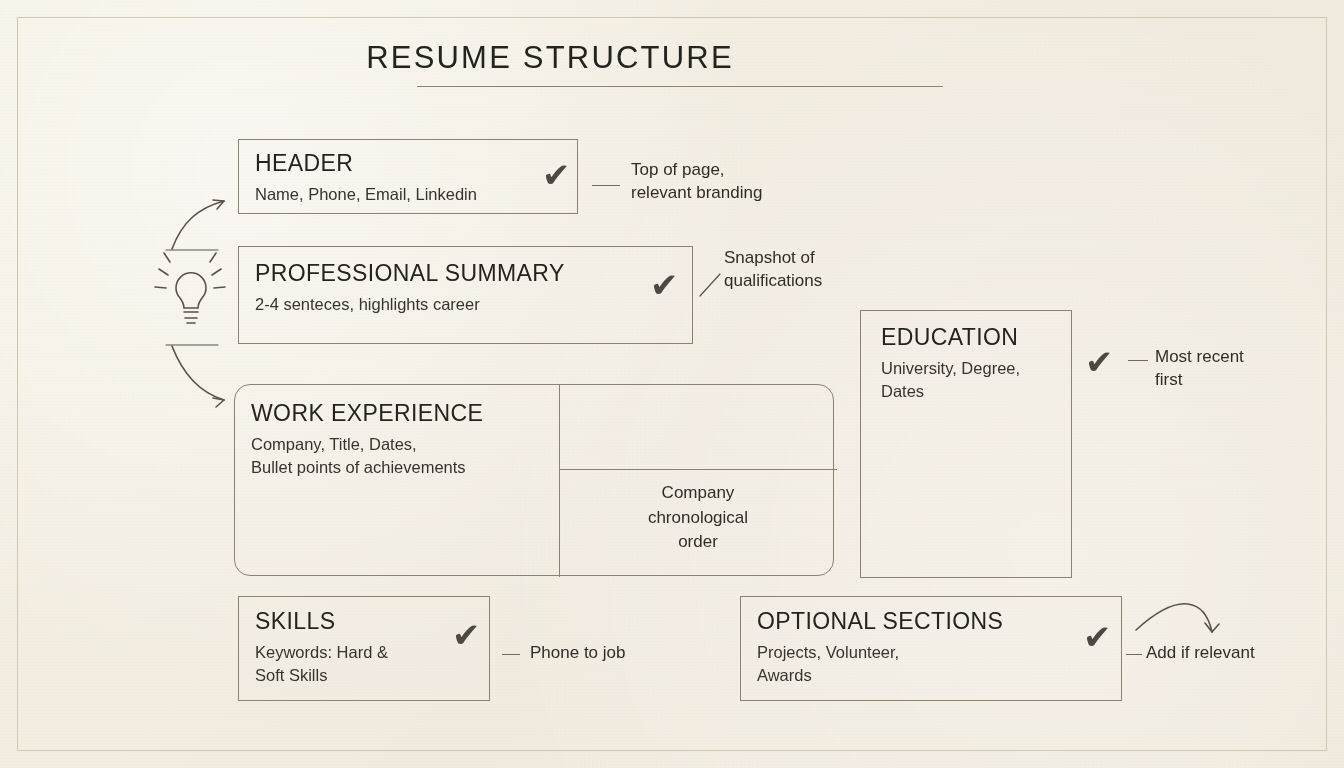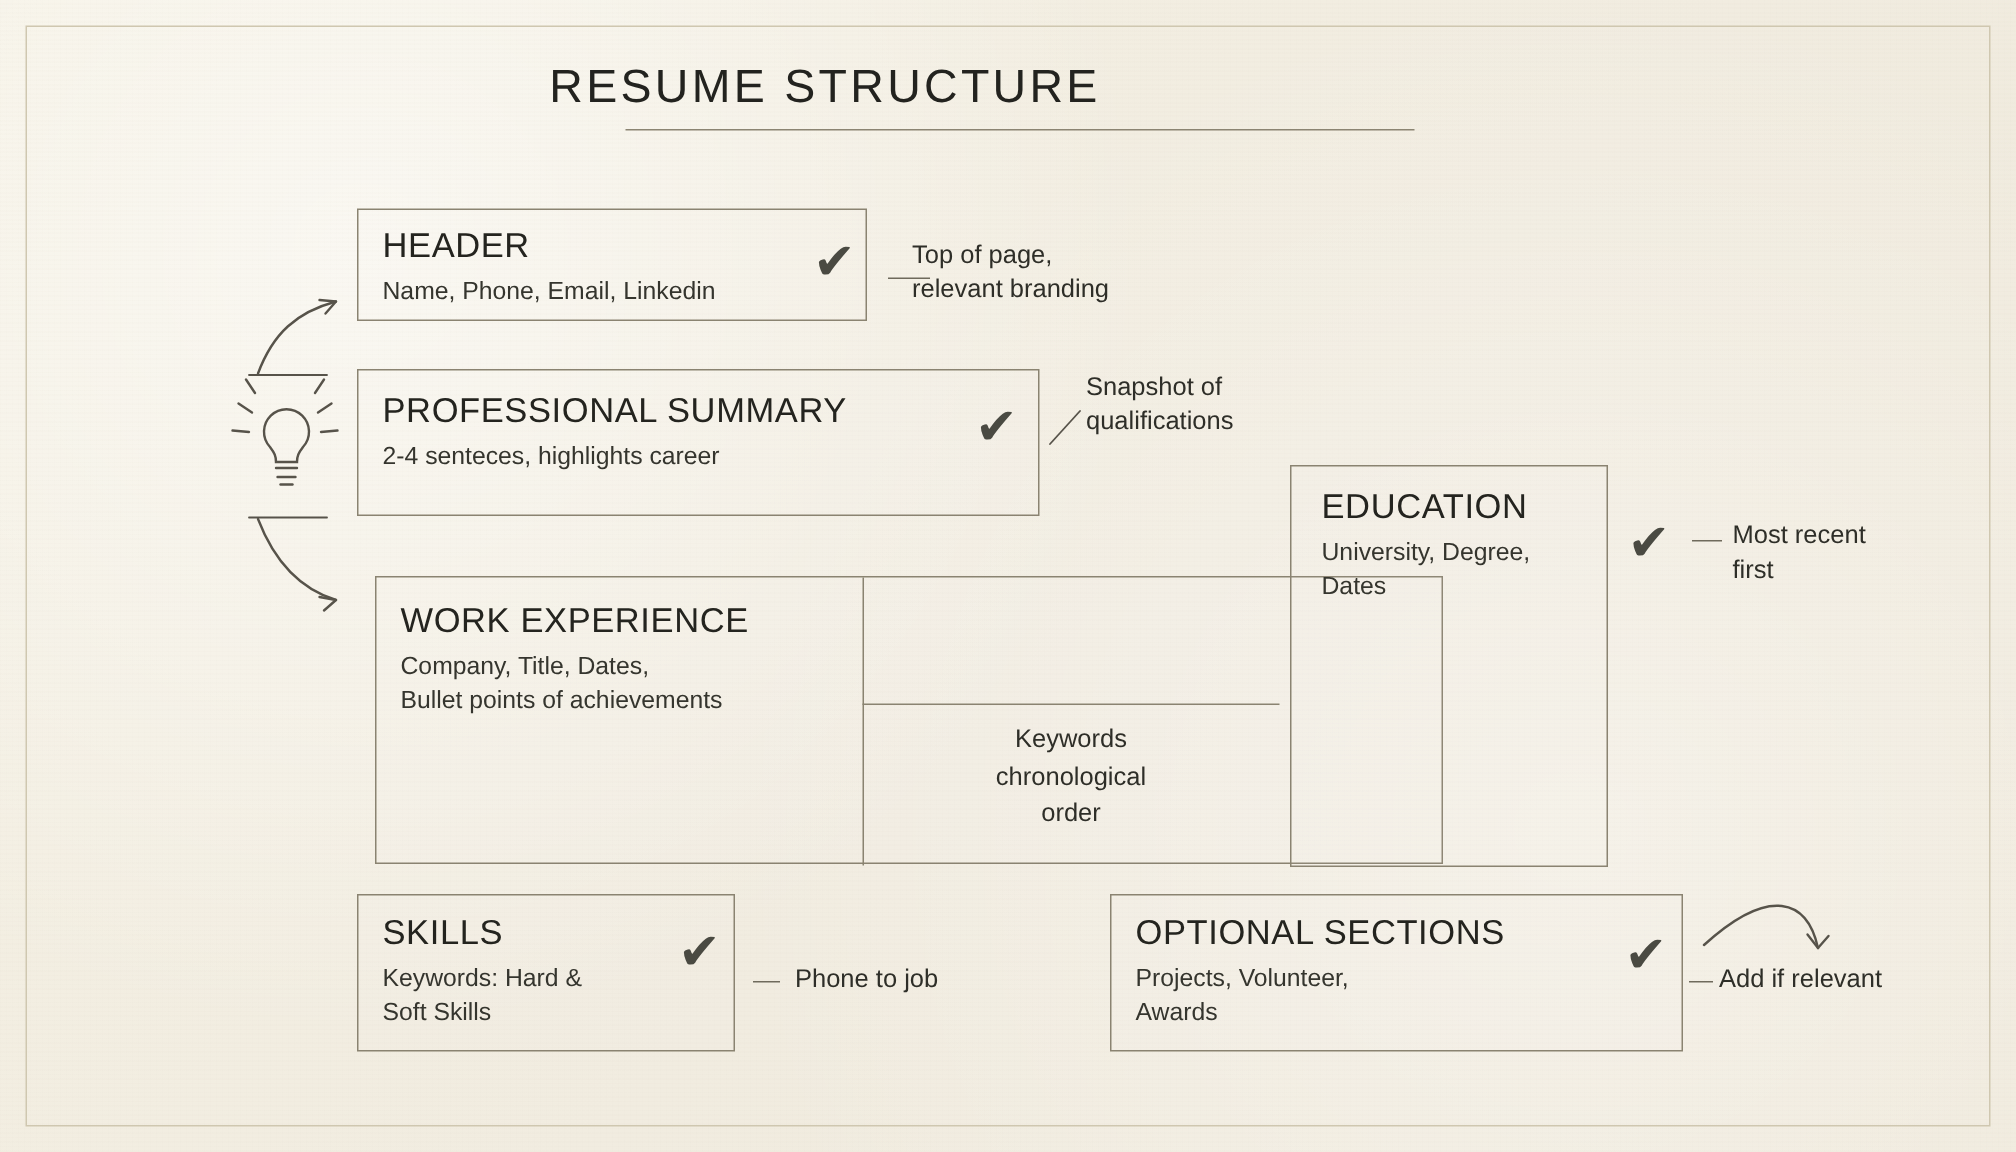--- a/index.html
+++ b/index.html
@@ -89,21 +89,21 @@
   .note {
     position: absolute;
     font-size: 17px;
     color: #2e2e28;
     line-height: 1.35;
   }
 
   
   #header-box { left: 238px; top: 139px; width: 340px; height: 75px; padding: 11px 14px 0 16px; }
   #summary-box { left: 238px; top: 246px; width: 455px; height: 98px; padding: 14px 14px 0 16px; }
-  #work-box { left: 250px; top: 384px; width: 712px; height: 192px; }
+  #work-box { left: 234px; top: 384px; width: 600px; height: 192px; border-radius: 16px; }
   #work-left { position:absolute; left:0; top:0; width: 324px; height: 192px; padding: 16px 10px 0 16px; box-sizing: border-box; }
   #work-div-v { position:absolute; left:324px; top:0; width:1px; height:192px; background:#8a8371; }
   #work-div-h { position:absolute; left:324px; top:84px; width:278px; height:1px; background:#8a8371; }
   #work-right-text { position:absolute; left:330px; top:96px; width:266px; }
   #education-box { left: 860px; top: 310px; width: 212px; height: 268px; padding: 14px 14px 0 20px; }
   #skills-box { left: 238px; top: 596px; width: 252px; height: 105px; padding: 12px 12px 0 16px; }
   #optional-box { left: 740px; top: 596px; width: 382px; height: 105px; padding: 12px 12px 0 16px; }
 
   .check {
     position: absolute;
@@ -111,21 +111,21 @@
     line-height: 1;
     color: #4a4a42;
     font-family: "DejaVu Sans", sans-serif;
   }
   #check-header { left: 542px; top: 158px; }
   #check-summary { left: 650px; top: 268px; }
   #check-education { left: 1085px; top: 345px; }
   #check-skills { left: 452px; top: 618px; }
   #check-optional { left: 1083px; top: 620px; }
 
-  #note-header { left: 608px; top: 159px; }
+  #note-header { left: 631px; top: 159px; }
   #note-summary { left: 724px; top: 247px; }
   #note-education { left: 1155px; top: 346px; }
   #note-skills { left: 530px; top: 642px; }
   #note-optional { left: 1146px; top: 642px; }
 
   .dash {
     position: absolute;
     height: 1px;
     background: #6f6a5c;
   }
@@ -176,21 +176,21 @@
     <div id="work-left">
       <div class="box-title">WORK EXPERIENCE</div>
       <div class="box-sub">
         <div>Company, Title, Dates,</div>
         <div>Bullet points of achievements</div>
       </div>
     </div>
     <div id="work-div-v"></div>
     <div id="work-div-h"></div>
     <div id="work-right-text" class="inner-text">
-      <div>Keywords</div>
+      <div>Company</div>
       <div>chronological</div>
       <div>order</div>
     </div>
   </div>
 
   <div class="box" id="education-box">
     <div class="box-title">EDUCATION</div>
     <div class="box-sub">
       <div>University, Degree,</div>
       <div>Dates</div>

